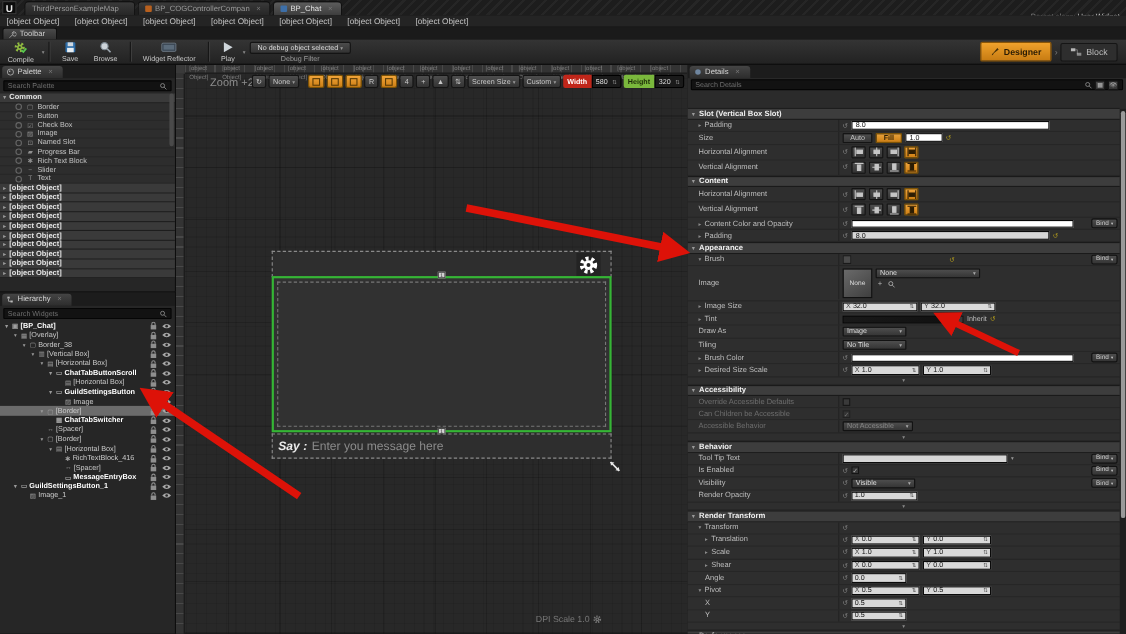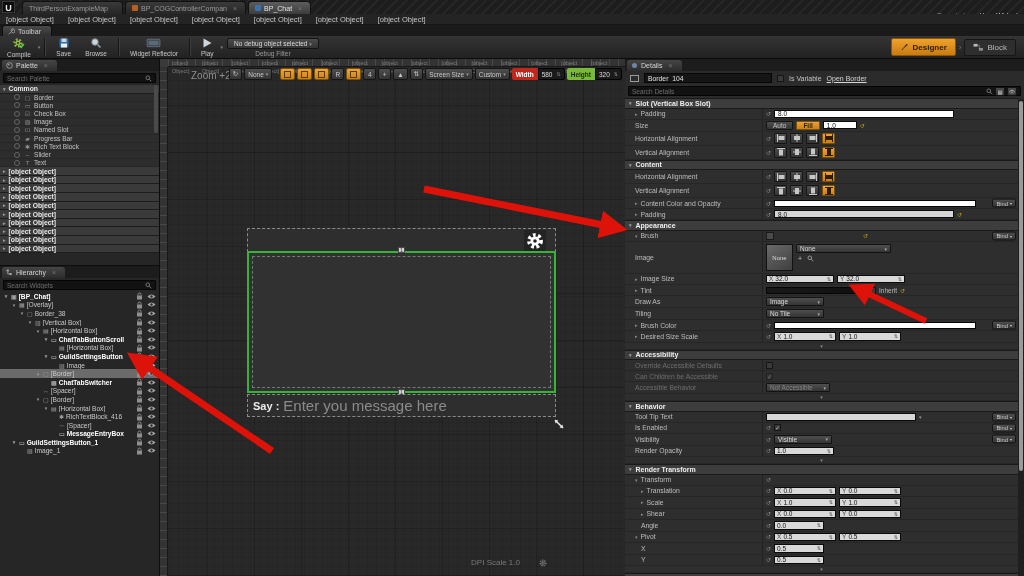--- a/index.html
+++ b/index.html
@@ -90,21 +90,21 @@
     overflow:hidden; }
   #ruler-top { position:absolute; left:8px; top:0; right:0; height:8px; background:#333;
     border-bottom:1px solid #181818; display:flex; justify-content:space-between; padding:0 4px;
     background-image:repeating-linear-gradient(90deg, #484848 0 1px, transparent 1px 9px); }
   #ruler-top span { color:#7e7e7e; font-size:5.5px; line-height:8px; }
   #ruler-left { position:absolute; left:0; top:8px; bottom:0; width:8px; background:#333;
     border-right:1px solid #181818;
     background-image:repeating-linear-gradient(0deg, #484848 0 1px, transparent 1px 9px); }
   #ruler-corner { position:absolute; left:0; top:0; width:8px; height:8px; background:#3a3a3a; }
   #zoom-label { position:absolute; left:31px; top:11px; color:#8e8e8e; font-size:10px; }
-  #dpi-label { position:absolute; right:78px; bottom:9px; color:#787878; font-size:8px; display:flex; gap:19px; align-items:center;margin-left:47px;}
+  #dpi-label { position:absolute; right:78px; bottom:9px; color:#787878; font-size:8px; display:flex; gap:3px; align-items:center;margin-left:47px;}
   #canvas-toolbar { position:absolute; right:3px; top:9px; display:flex; align-items:center; gap:2px; }
   .cbtn { height:12px; min-width:13px; background:linear-gradient(#4e4e4e,#343434); border:1px solid #141414;
     border-radius:2px; color:#c9c9c9; font-size:6.5px; display:flex; align-items:center; justify-content:center; padding:0 3px; gap:2px; }
   .cbtn.orange { background:linear-gradient(#f0a43a,#cd7f14); border-color:#7c5205; color:#2c1d04; }
   .cbtn.orange::after { content:""; width:5px; height:5px; border:1px solid #5a3c08; }
   .chip { height:12px; display:flex; align-items:center; font-size:6.5px; border-radius:2px 0 0 2px; padding:0 4px; font-weight:bold; }
   .chip.red { background:#c0261a; color:#fff; }
   .chip.green { background:#7ab83c; color:#1c2a08; }
   .chipfield { height:12px; background:#1a1a1a; border:1px solid #000; color:#ddd; font-size:6.5px;
     display:flex; align-items:center; padding:0 3px; gap:4px; border-radius:0 2px 2px 0; }
@@ -116,22 +116,22 @@
     background:#2e2e2e; }
   #w-gear { position:absolute; right:9px; top:1px; width:22px; height:22px; background:#232323;
     display:flex; align-items:center; justify-content:center; }
   #w-green { position:absolute; left:0; top:23px; width:309px; height:142px; border:2px solid #35b535;
     background:#313131; }
   #w-green-inner { position:absolute; left:3px; top:3px; right:3px; bottom:3px; border:1px dashed #777; }
   .handle { position:absolute; width:7px; height:6px; background:#cfcfcf; border:1px solid #4a4a4a;
     color:#333; font-size:4.5px; line-height:5px; text-align:center; }
   #w-say { position:absolute; left:0; top:166px; width:309px; height:23px; border:1px dashed #8a8a8a;
     background:#2e2e2e; display:flex; align-items:center; padding-left:5px; gap:4px; }
-  #say-label { color:#ececec; font-weight:bold; font-size:11px; }
-  #say-placeholder { color:#8b8b8b; font-size:15px; }
+  #say-label { color:#ececec; font-weight:bold; font-size:11px;font-style:italic; }
+  #say-placeholder { color:#8b8b8b; font-size:11px; }
   #w-resize { position:absolute; right:-8px; bottom:-9px; }
 
   
   #details { position:absolute; left:625px; top:59px; width:399px; height:517px; background:#2b2b2b; overflow:hidden; }
   #details .panel-tabrow { background:#1c1c1c; }
   #d-namerow { height:14px; display:flex; align-items:center; gap:5px; padding:0 5px; background:#2b2b2b; }
   #d-nameicon { width:9px; height:7px; border:1px solid #9a9a9a; }
   #d-name { width:128px; height:10px; background:#151515; border:1px solid #060606; color:#e0e0e0;
     font-size:6.8px; padding:0 3px; font-family:"Liberation Sans",sans-serif; }
   .cb { width:7px; height:7px; background:#3a3a3a; border:1px solid #151515; position:relative; }
@@ -829,27 +829,20 @@
 <div id="details">
   <div class="panel-tabrow">
     <div class="panel-tab">
       <svg width="7" height="7" viewBox="0 0 10 10">
           <circle cx="5" cy="5" r="3.6" fill="#6f86a0"></circle>
         </svg>
       <span>Details</span>
       <span class="tab-close">×</span>
     </div>
   </div>
-  <div id="d-namerow">
-    <div id="d-nameicon"></div>
-    <input id="d-name" value="Border_104" style="">
-    <span class="cb"></span>
-    <span id="d-isvar">Is Variable</span>
-    <span id="d-open">Open Border</span>
-  </div>
   <div class="searchrow" id="d-search">
     <input placeholder="Search Details" style="">
     <svg width="7" height="7" viewBox="0 0 10 10">
         <circle cx="4" cy="4" r="2.6" fill="none" stroke="#9a9a9a"></circle>
         <line x1="6" y1="6" x2="9" y2="9" stroke="#9a9a9a"></line>
       </svg>
     <span class="d-sicon">▦</span>
     <span class="d-sicon">👁</span>
   </div>
 

